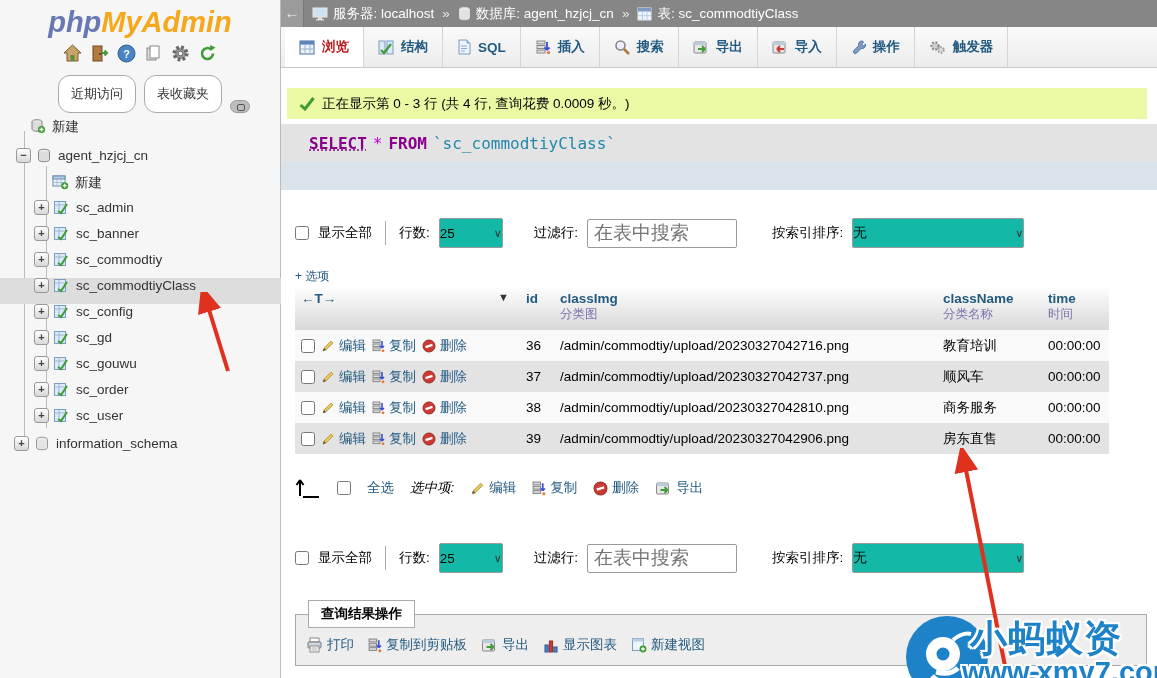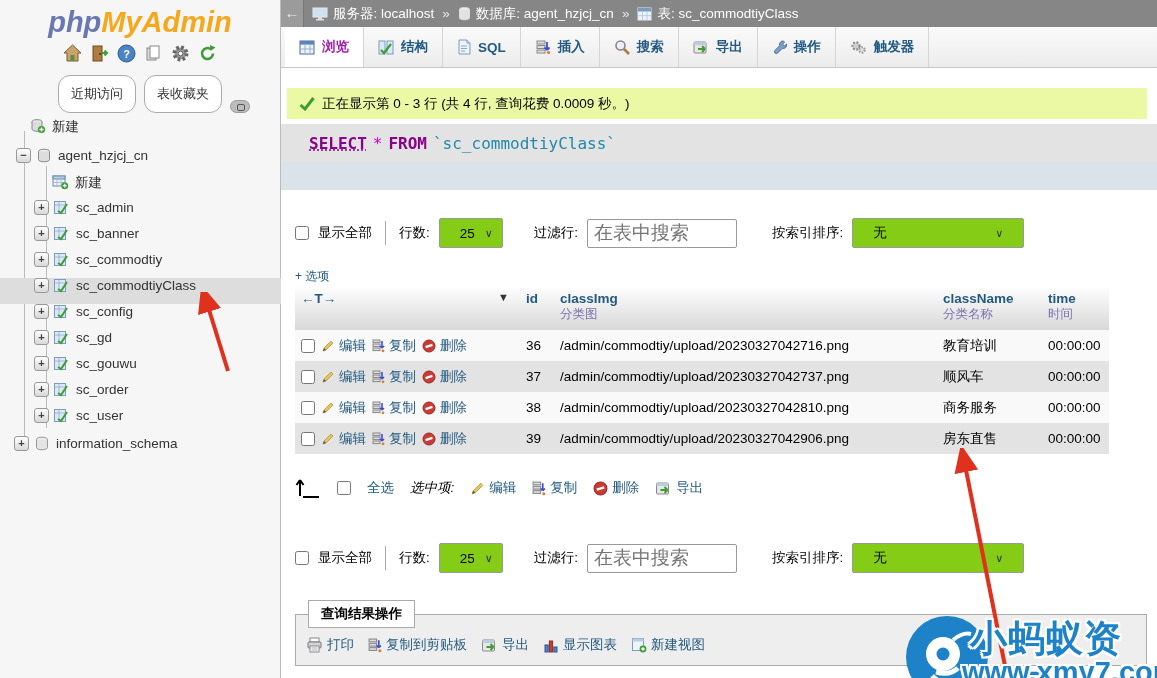--- a/index.html
+++ b/index.html
@@ -41,40 +41,40 @@
   .backbox { width:23px; height:27px; background:#9b9b9b; border-right:1px solid #777;
     color:#eee; text-align:center; line-height:25px; font-size:15px; cursor:pointer; flex:none;}
   .crumb .seg { display:flex; align-items:center; gap:5px; margin-left:8px; cursor:pointer; }
   .crumb .sep { margin-left:8px; color:#e8e8e8; }
 
   .tabs { position:absolute; top:27px; left:0; right:0; height:41px;
     background:linear-gradient(#fafafa,#ececec); border-bottom:1px solid #c9c9c9;
     display:flex; align-items:stretch; padding-left:4px; }
   .tab { display:flex; align-items:center; gap:7px; padding:0 14px; font-size:13.5px;
     color:#235a81; border-right:1px solid #d5d5d5; cursor:pointer; font-weight:bold; }
-  .tab.active { background:#fff; color:#a21caf; }
+  .tab.active { background:#fff; color:#b91c1c; }
 
   .notice { position:absolute; top:88px; left:6px; right:10px; height:31px;
     background:#ebf8a4; display:flex; align-items:center; gap:7px; padding-left:12px;
     font-size:13.5px; color:#000; }
 
   .sqlbox { position:absolute; top:124px; left:0; right:0; }
   .sqlline { background:#e3e3e3; height:38px; display:flex; align-items:center;
     padding-left:28px; font-family:"DejaVu Sans Mono", monospace; font-size:16px; }
   .sqlpad { background:#dbe3ea; height:28px; }
   .kw { color:#8b008b; font-weight:bold; }
   .kw1 { text-decoration:underline dotted; }
   .star { color:#cc00cc; margin:0 6px; }
   .tbl-name { color:#28a; margin-left:6px; }
 
   .controls { position:absolute; left:14px; display:flex; align-items:center;
     font-size:13.5px; color:#000; gap:9px; height:36px; }
   .controls .vsep { width:1px; height:24px; background:#aaa; margin:0 4px; }
-  .selbox { border:1px solid #9a9a9a; border-radius:2px; background:#84cc16; height:30px;
-    display:flex; align-items:center; justify-content:space-between; padding:0 20px;
+  .selbox { border:1px solid #9a9a9a; border-radius:2px; background:#14b8a6; height:30px;
+    display:flex; align-items:center; justify-content:space-between; padding:0 0;
     cursor:pointer; gap:10px; }
   .selbox .chev { font-size:11px; color:#333; }
   .txtin { border:1px solid #9a9a9a; border-radius:2px; height:29px; width:150px;
     font-size:19px; padding:0 6px; font-family:"Liberation Sans",sans-serif; }
   input[type=checkbox] { width:14px; height:14px; cursor:pointer; }
 
   .optlink { position:absolute; left:14px; top:268px; color:#235a81; font-size:12px; cursor:pointer; }
 
   table.data { position:absolute; left:14px; top:288px; border-collapse:collapse;
     font-size:13.5px; }
@@ -403,20 +403,28 @@
         </svg>
       <span>搜索</span>
     </div>
     <div class="tab">
       <svg width="16" height="15" viewBox="0 0 16 15">
           <rect x="1" y="2" width="12" height="11" rx="1" fill="#e7e7e7" stroke="#888"></rect>
           <rect x="1" y="2" width="12" height="3" fill="#bcd"></rect>
           <path d="M5 9h7M12 9l-3-3M12 9l-3 3" stroke="#3f9c35" stroke-width="2" fill="none"></path>
         </svg>
       <span>导出</span>
+    </div>
+    <div class="tab">
+      <svg width="16" height="15" viewBox="0 0 16 15">
+          <rect x="1" y="2" width="12" height="11" rx="1" fill="#e7e7e7" stroke="#888"></rect>
+          <rect x="1" y="2" width="12" height="3" fill="#bcd"></rect>
+          <path d="M12 9H5M5 9l3-3M5 9l3 3" stroke="#cc3b33" stroke-width="2" fill="none"></path>
+        </svg>
+      <span>导入</span>
     </div>
     <div class="tab">
       <svg width="15" height="16" viewBox="0 0 15 16">
           <path d="M11 2a3.5 3.5 0 0 0-3.3 4.7L3 11.4a1.8 1.8 0 1 0 2.6 2.6l4.7-4.7A3.5 3.5 0 0 0 14.6 5l-2.1 2-1.9-1.9 2-2.1A3.4 3.4 0 0 0 11 2z" fill="#7f9ec4" stroke="#4a6fa0"></path>
         </svg>
       <span>操作</span>
     </div>
     <div class="tab">
       <svg width="17" height="15" viewBox="0 0 17 15">
           <circle cx="6" cy="6" r="3.6" fill="#cfcfcf" stroke="#8a8a8a" stroke-width="2.2" stroke-dasharray="1.8 1.6"></circle>

